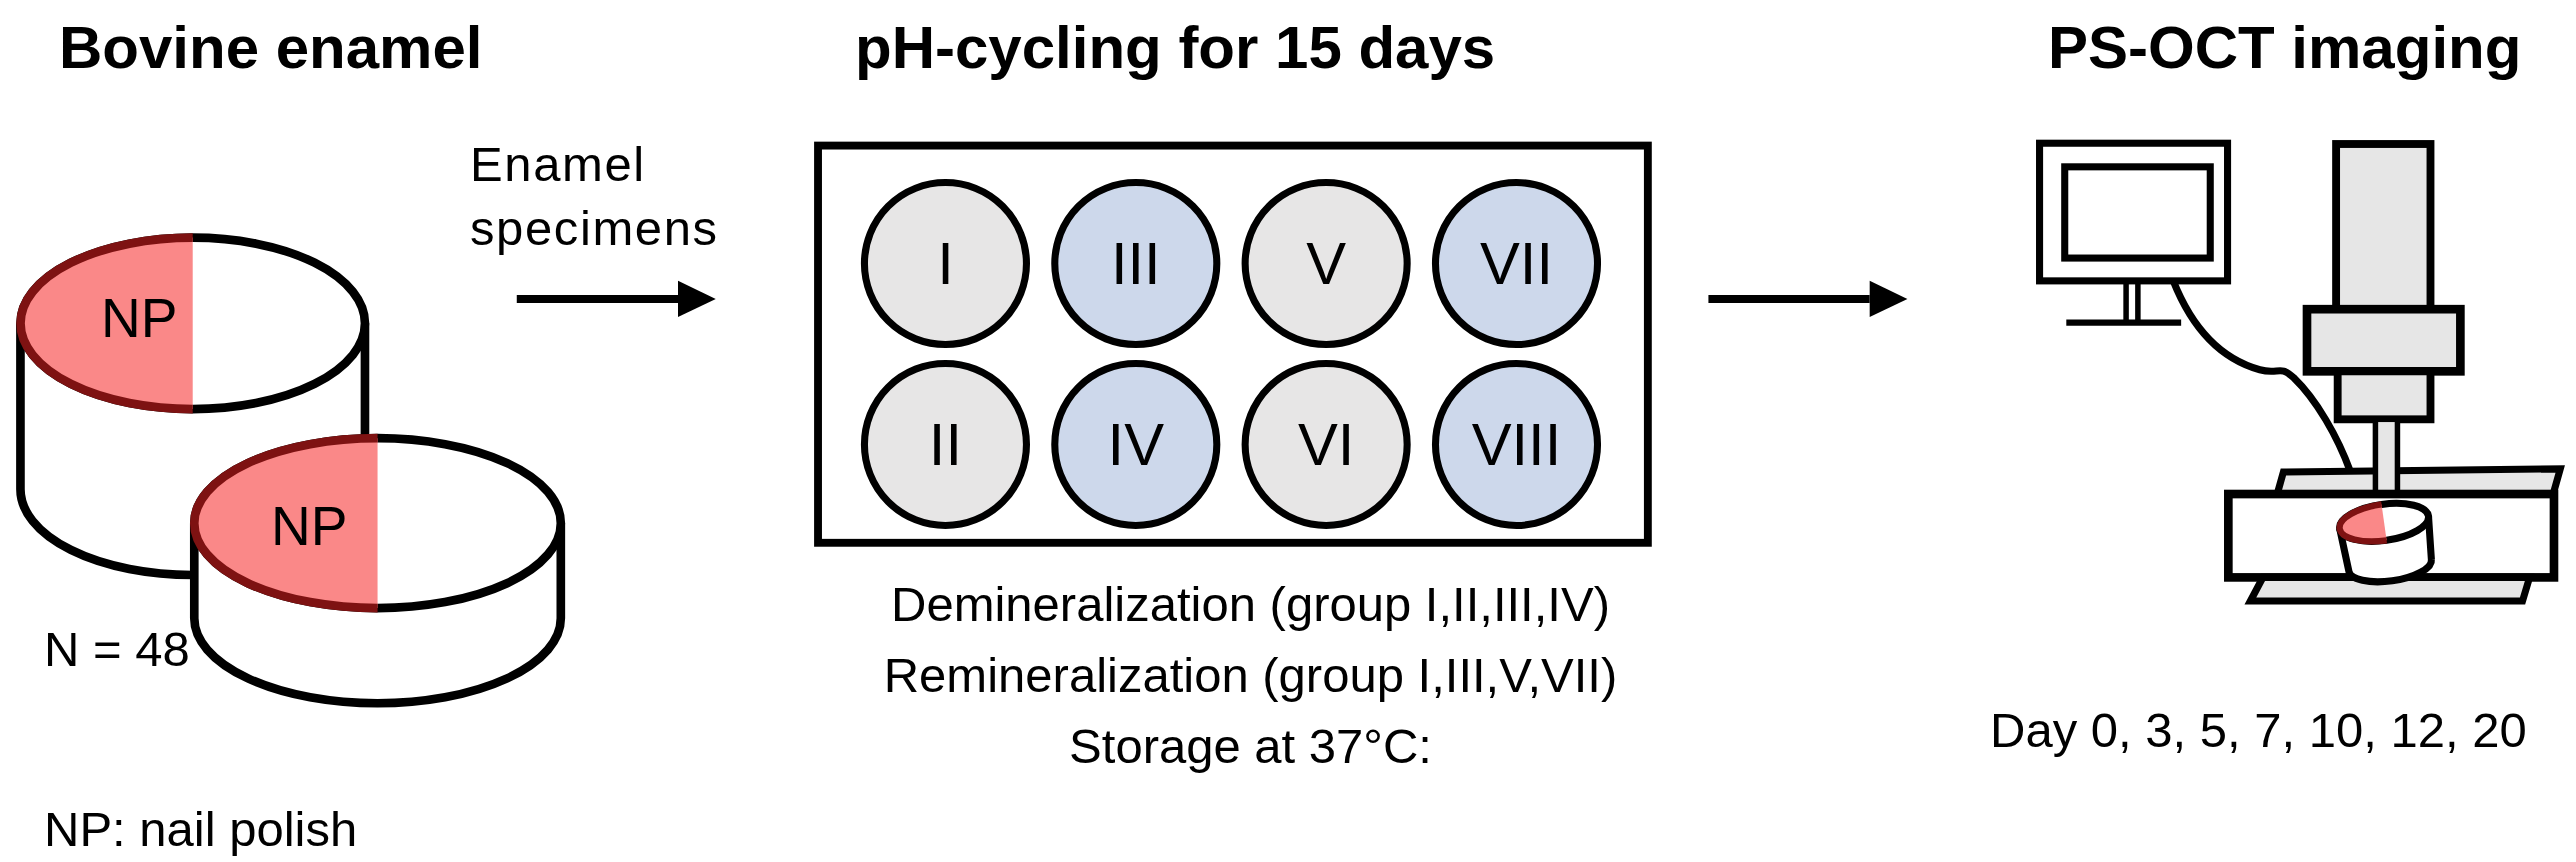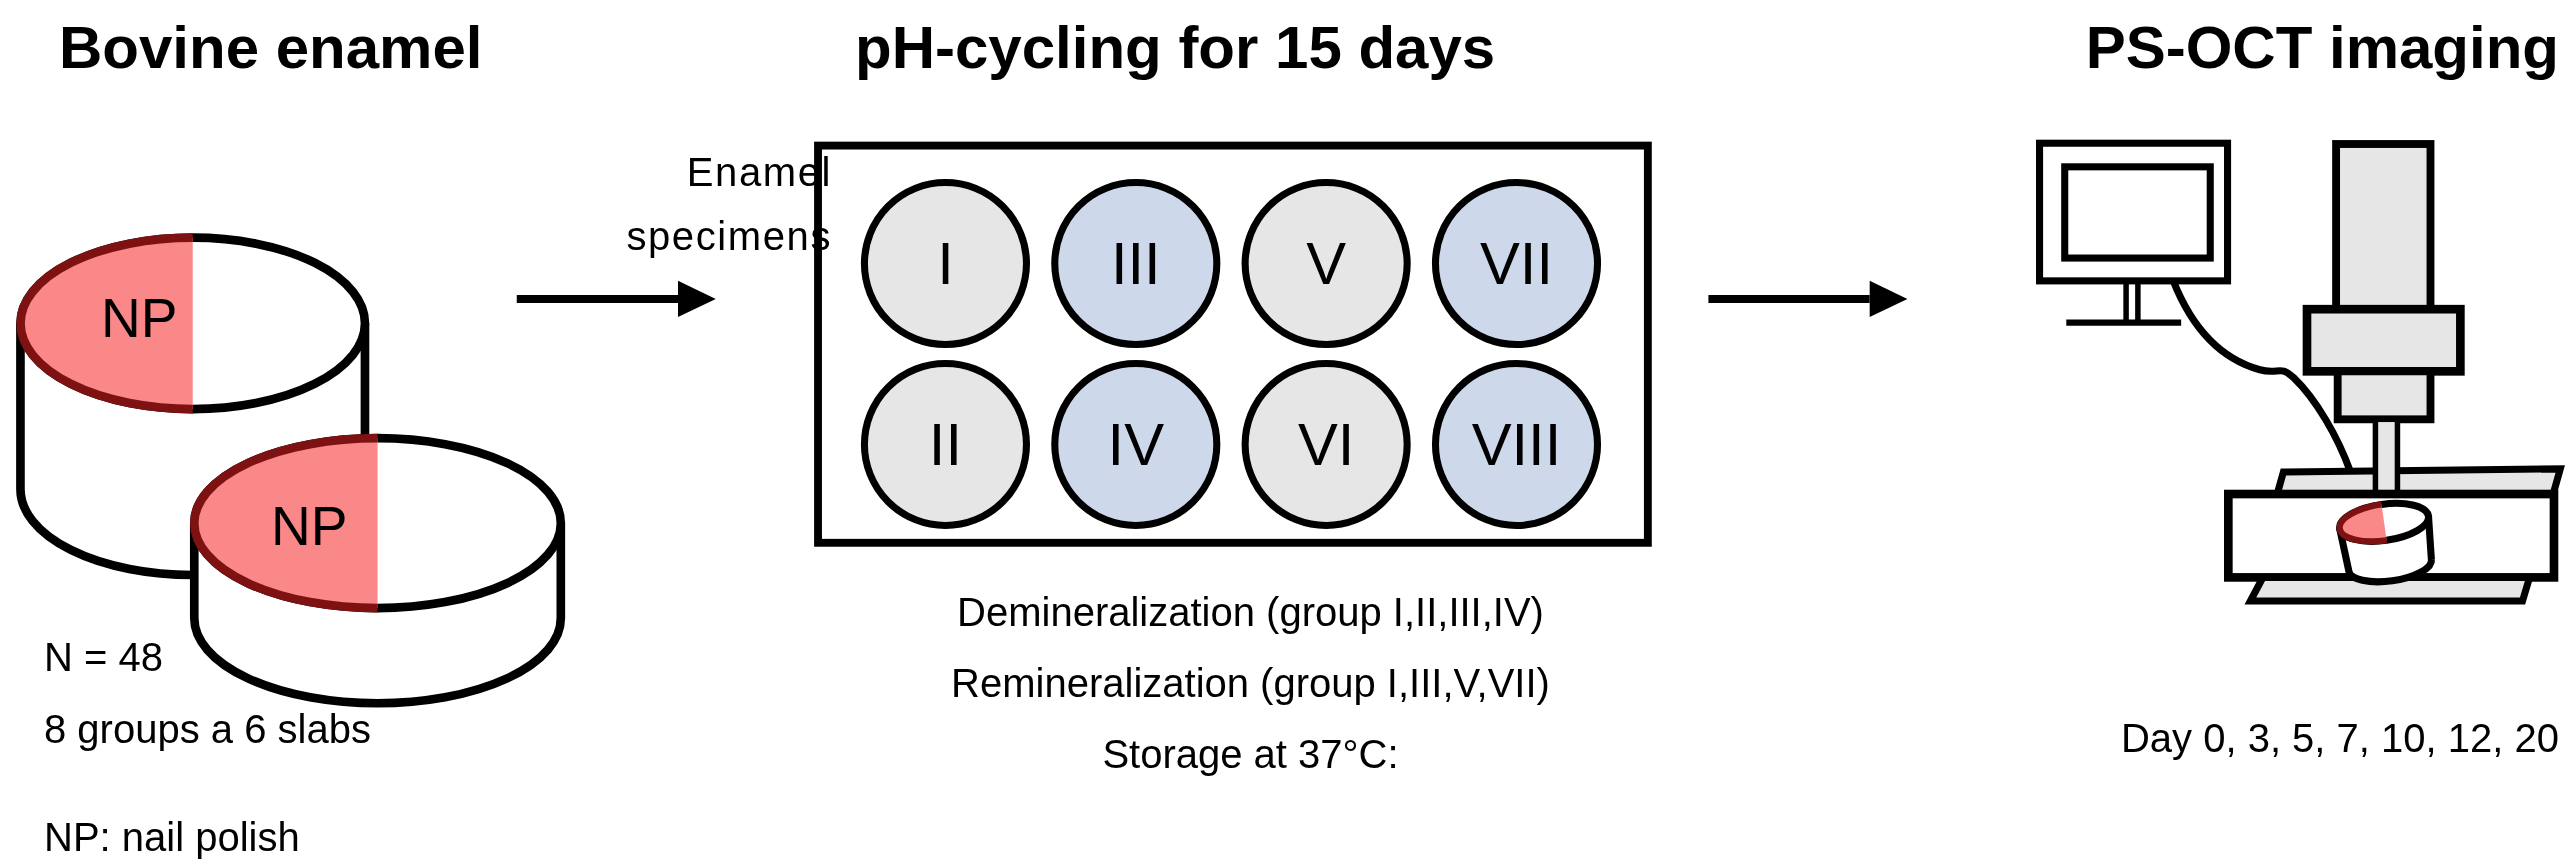--- a/index.html
+++ b/index.html
@@ -16,25 +16,24 @@
   .title {
     position: absolute;
     font-weight: bold;
     font-size: 60px;
     line-height: 1.15;
     white-space: nowrap;
     margin-left: 37px;
   }
   .body-text {
     position: absolute;
-    font-size: 40px;
+    font-size: 49px;
     white-space: nowrap;
-    margin-top: 8px;
   }
-  .center { text-align: right; }
+  .center { text-align: left; }
   .right { text-align: center; }
   .lh92 .line { line-height: 72px; }
   .lh90 .line { line-height: 71px; }
   .lh82 .line { line-height: 64px; }
   .lh80 .line { line-height: 63px; }
   .c-saliva { color: #8C8C8C; }
   .c-nacl { color: #6D9BD4; }
   svg text { font-family: "Liberation Sans", sans-serif; }
 </style>
 </head>
@@ -124,21 +123,20 @@
 
   <div class="title center" style="left:2011px; top:12.6px; width:511px;">PS-OCT imaging</div>
 
   <div class="body-text center lh82" style="left:470px; top:132px; width:362px; letter-spacing:1.6px;">
     <div class="line">Enamel</div>
     <div class="line">specimens</div>
   </div>
 
   <div class="body-text lh92" style="left:44px; top:613px;">
     <div class="line">N = 48</div>
-    <div class="line">8 groups a 6 slabs</div>
   </div>
 
   <div class="body-text lh92" style="left:44px; top:793px;">
     <div class="line">NP: nail polish</div>
   </div>
 
   <div class="body-text right lh90" style="left:857px; top:569px; width:787px;">
     <div class="line">Demineralization (group I,II,III,IV)</div>
     <div class="line">Remineralization (group I,III,V,VII)</div>
     <div class="line">Storage at 37°C:</div>

